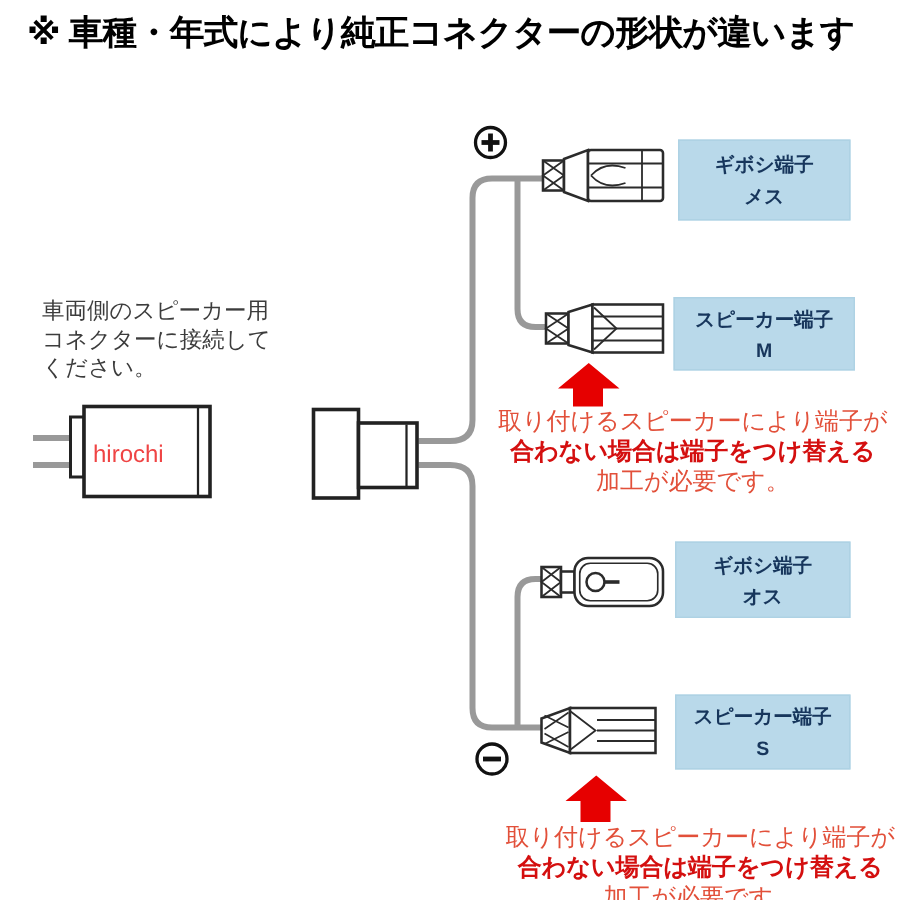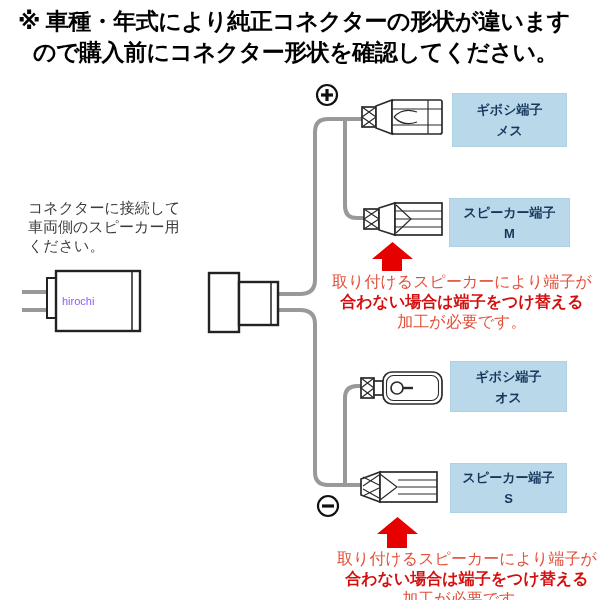--- a/index.html
+++ b/index.html
@@ -8,21 +8,21 @@
   .stage{position:absolute;left:0;top:0;width:600px;height:600px;background:#ffffff;}
   svg.diagram{position:absolute;left:0;top:0;}
 
   .notice{position:absolute;left:18px;top:6px;color:#000;font-weight:bold;
           font-size:23px;line-height:31px;letter-spacing:-0.5px;white-space:nowrap;}
   .notice .l2{padding-left:15px;}
 
   .instruction{position:absolute;left:28px;top:198px;color:#3c3c3c;
                font-size:15px;line-height:19px;white-space:nowrap;}
 
-  .brand{position:absolute;left:62px;top:295px;color:#8b5cf6;font-size:11px;}
+  .brand{position:absolute;left:62px;top:295px;color:#ef4444;font-size:16px;}
 
   .term-label{position:absolute;background:#b9d9ea;border:1px solid #aed2e4;
               color:#17365c;font-weight:bold;font-size:13px;line-height:21px;
               display:flex;flex-direction:column;justify-content:center;
               align-items:center;text-align:center;box-sizing:border-box;}
   .label1{left:452px;top:93px;width:115px;height:54px;}
   .label2{left:449px;top:198px;width:121px;height:49px;}
   .label3{left:450px;top:361px;width:117px;height:51px;}
   .label4{left:450px;top:463px;width:117px;height:50px;}
 
@@ -104,26 +104,25 @@
       <path d="M380 474 L397 487 L380 500" fill="none" stroke-width="1.2"></path>
       <path d="M398 480 H437 M398 487 H437 M398 494 H437" fill="none" stroke-width="1.2"></path>
     </g>
 
     <path d="M372 259 L392.5 242 L413 259 L402 259 L402 271 L382 271 L382 259 Z" fill="#e60000"></path>
     <path d="M377 534 L397.5 517 L418 534 L407 534 L407 548 L387 548 L387 534 Z" fill="#e60000"></path>
   </svg>
 
   <div class="notice">
     <div class="l1">※ 車種・年式により純正コネクターの形状が違います</div>
-    <div class="l2">ので購入前にコネクター形状を確認してください。</div>
   </div>
 
   <div class="instruction">
+    <div>車両側のスピーカー用</div>
     <div>コネクターに接続して</div>
-    <div>車両側のスピーカー用</div>
     <div>ください。</div>
   </div>
 
   <div class="brand">hirochi</div>
 
   <div class="term-label label1">
     <div>ギボシ端子</div>
     <div>メス</div>
   </div>
   <div class="term-label label2">

